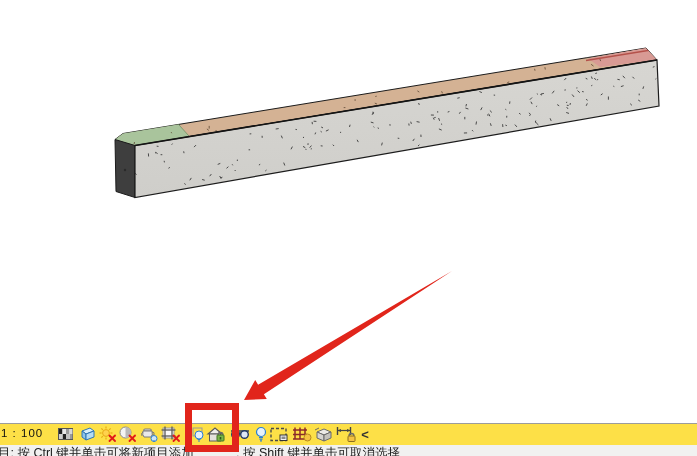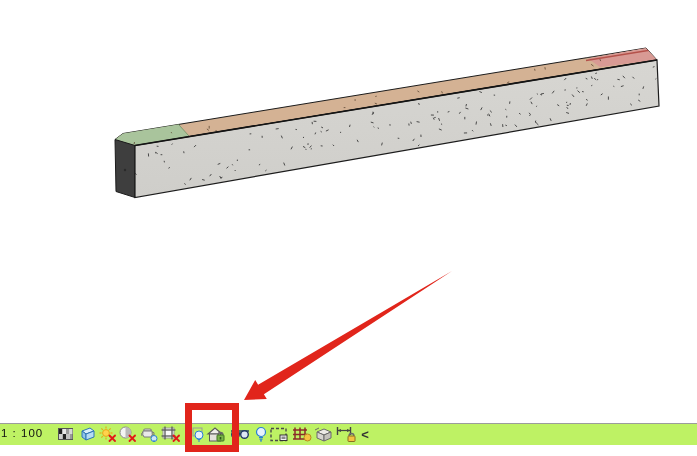--- a/index.html
+++ b/index.html
@@ -5,21 +5,21 @@
   html,body{margin:0;padding:0;background:#888;}
   .screen{
     position:relative;width:697px;height:456px;overflow:hidden;
     background:#ffffff;font-family:"Liberation Sans","DejaVu Sans",sans-serif;
   }
   .drawing-area{position:absolute;inset:0;background:#fff;}
   .beam-svg{position:absolute;left:0;top:0;z-index:1;}
   
   .vcb{
     position:absolute;left:0;right:0;top:423px;height:21px;
-    background:#bef264;border-top:1px solid #9c9c9c;z-index:5;text-decoration:underline;
+    background:#fde047;border-top:1px solid #9c9c9c;z-index:5;text-decoration:underline;
   }
   .scale-label{
     position:absolute;left:1px;top:3px;font-size:11.5px;color:#111;
     letter-spacing:1px;white-space:nowrap;cursor:default;
   }
   .vcb-btn{
     position:absolute;top:1px;width:20px;height:18px;border:none;background:transparent;
     padding:0;margin:0;display:flex;align-items:center;justify-content:center;cursor:pointer;
   }
   .vcb-btn svg{display:block;}
@@ -405,14 +405,18 @@
         <polygon points="1.5,4.5 5,3 5,6" fill="#444"></polygon>
         <polygon points="14.5,4.5 11,3 11,6" fill="#444"></polygon>
         <path d="M13,10 Q13,7.5 15.5,7.5 Q18,7.5 18,10" fill="none" stroke="#6a6a6a" stroke-width="1.3"></path>
         <rect x="12" y="10" width="7" height="5.5" rx="0.8" fill="#f5c242" stroke="#8a6d1f"></rect>
       </svg>
     </button>
 
     <span class="vcb-btn expand-chevron" style="left:355px">&lt;</span>
   </div>
 
+  <div class="status-bar">
+    <span class="status-seg status-left">目; 按 Ctrl 键并单击可将新项目添加</span>
+    <span class="status-seg status-right">; 按 Shift 键并单击可取消选择</span>
+  </div>
 
 </div>
 
 </body></html>

